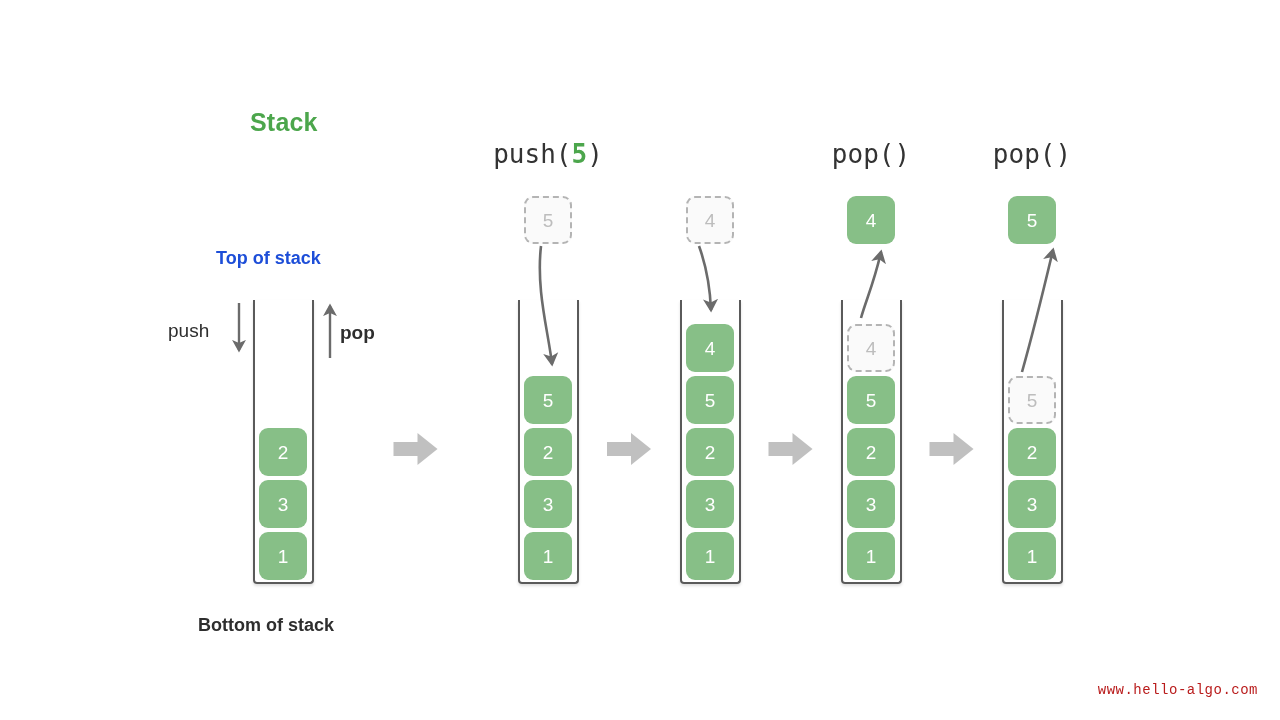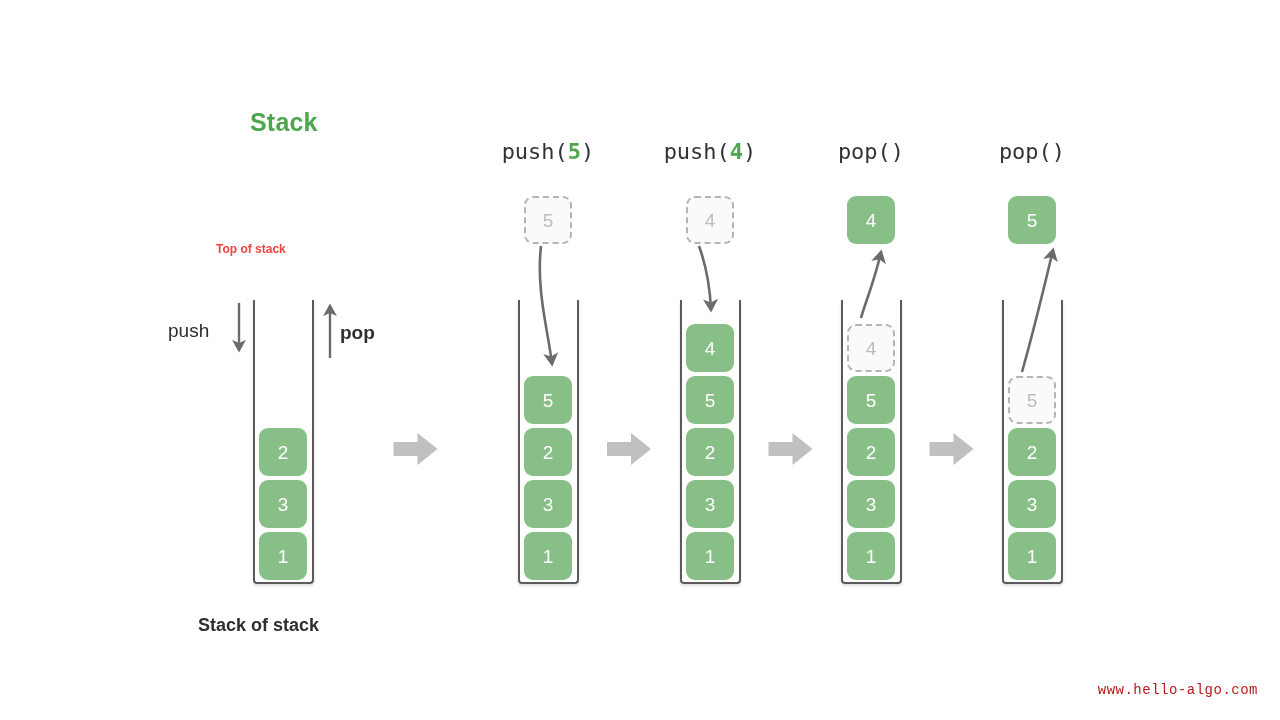--- a/index.html
+++ b/index.html
@@ -28,24 +28,24 @@
   .abs { position: absolute; }
 
   .title-stack {
     left: 250px; top: 108px;
     font-size: 25px;
     font-weight: bold;
     color: #4CA64C;
     letter-spacing: .2px;
   }
   .lbl-top {
-    left: 216px; top: 242px;
-    font-size: 12px;
-    font-weight: bold;
-    color: #ef4444;
+    left: 216px; top: 248px;
+    font-size: 18px;
+    font-weight: bold;
+    color: #1d4ed8;
   }
   .lbl-bottom {
     left: 198px; top: 615px;
     font-size: 18px;
     font-weight: bold;
     color: #2e2e2e;
   }
   .lbl-push {
     left: 168px; top: 320px;
     font-size: 19px;
@@ -58,21 +58,21 @@
     font-weight: bold;
     color: #2e2e2e;
   }
 
   .op-title {
     position: absolute;
     top: 139px;
     width: 200px;
     text-align: center;
     font-family: "DejaVu Sans Mono", "Liberation Mono", monospace;
-    font-size: 22px;
+    font-size: 26px;
     color: #333333;
     letter-spacing: 0px;
     white-space: pre;
   }
   .op-title .arg { color: #4CA64C; font-weight: bold; }
 
   .watermark {
     right: 22px; bottom: 22px;
     font-family: Liberation Mono, monospace;
     font-size: 14px;
@@ -127,27 +127,26 @@
     pointer-events: none;
   }
 </style>
 </head>
 <body>
 
 <div id="canvas">
 
   <div class="abs title-stack">Stack</div>
   <div class="abs lbl-top">Top of stack</div>
-  <div class="abs lbl-bottom">Stack of stack</div>
+  <div class="abs lbl-bottom">Bottom of stack</div>
   <div class="abs lbl-push">push</div>
   <div class="abs lbl-pop">pop</div>
   <div class="abs watermark">www.hello-algo.com</div>
 
   <div class="op-title" id="op-title-1" style="left: 448px;"><span>push(</span><span class="arg">5</span><span>)</span></div>
-  <div class="op-title" id="op-title-2" style="left: 610px;"><span>push(</span><span class="arg">4</span><span>)</span></div>
   <div class="op-title" id="op-title-3" style="left: 771px;"><span>pop(</span><span>)</span></div>
   <div class="op-title" id="op-title-4" style="left: 932px;"><span>pop(</span><span>)</span></div>
 
   <div id="stacks-layer">
       <div class="stack-col">
         <div class="container-walls" style="left: 252.5px; top: 300px; width: 61px; height: 284px;"></div>
         <div class="cell filled" style="left: 259px; top: 428px;">2</div>
         <div class="cell filled" style="left: 259px; top: 480px;">3</div>
         <div class="cell filled" style="left: 259px; top: 532px;">1</div>
       </div>

